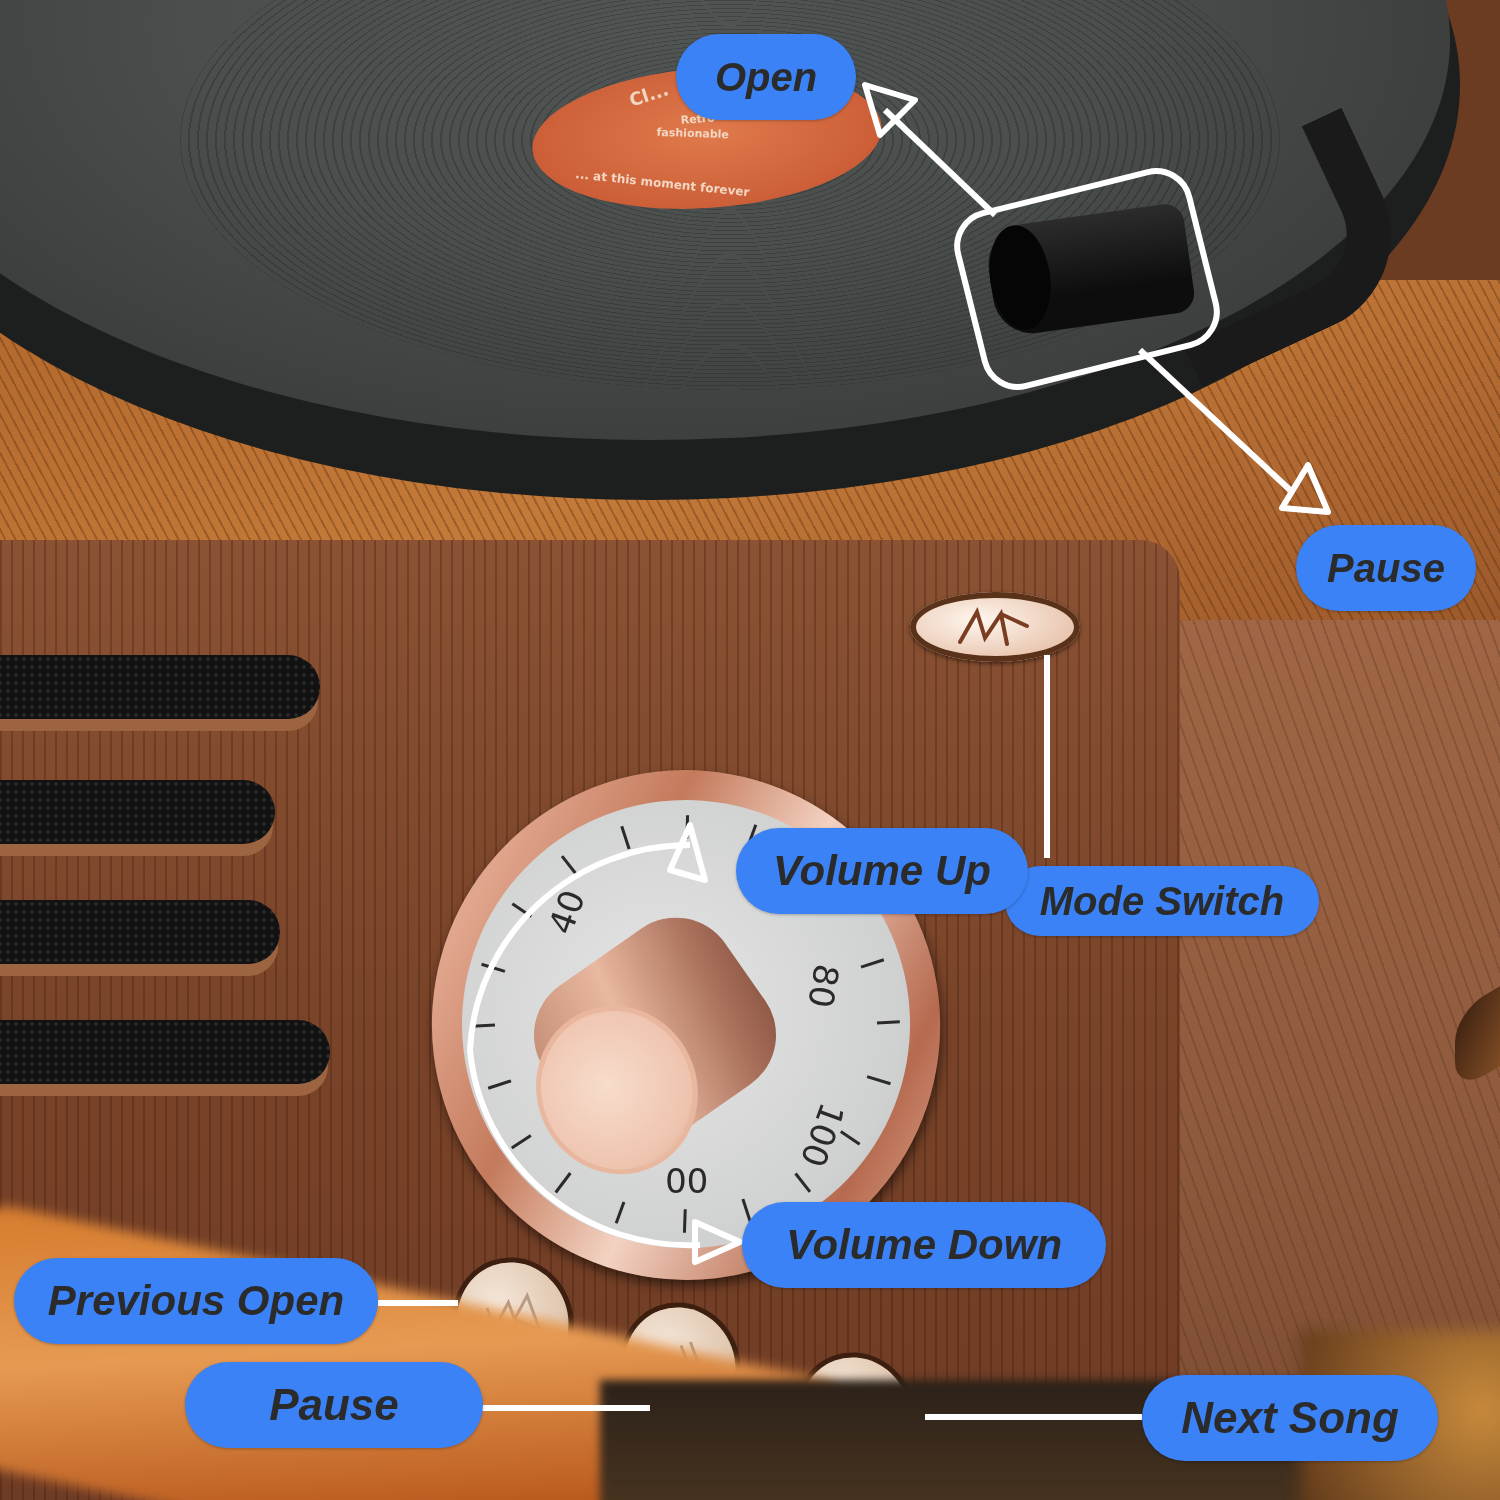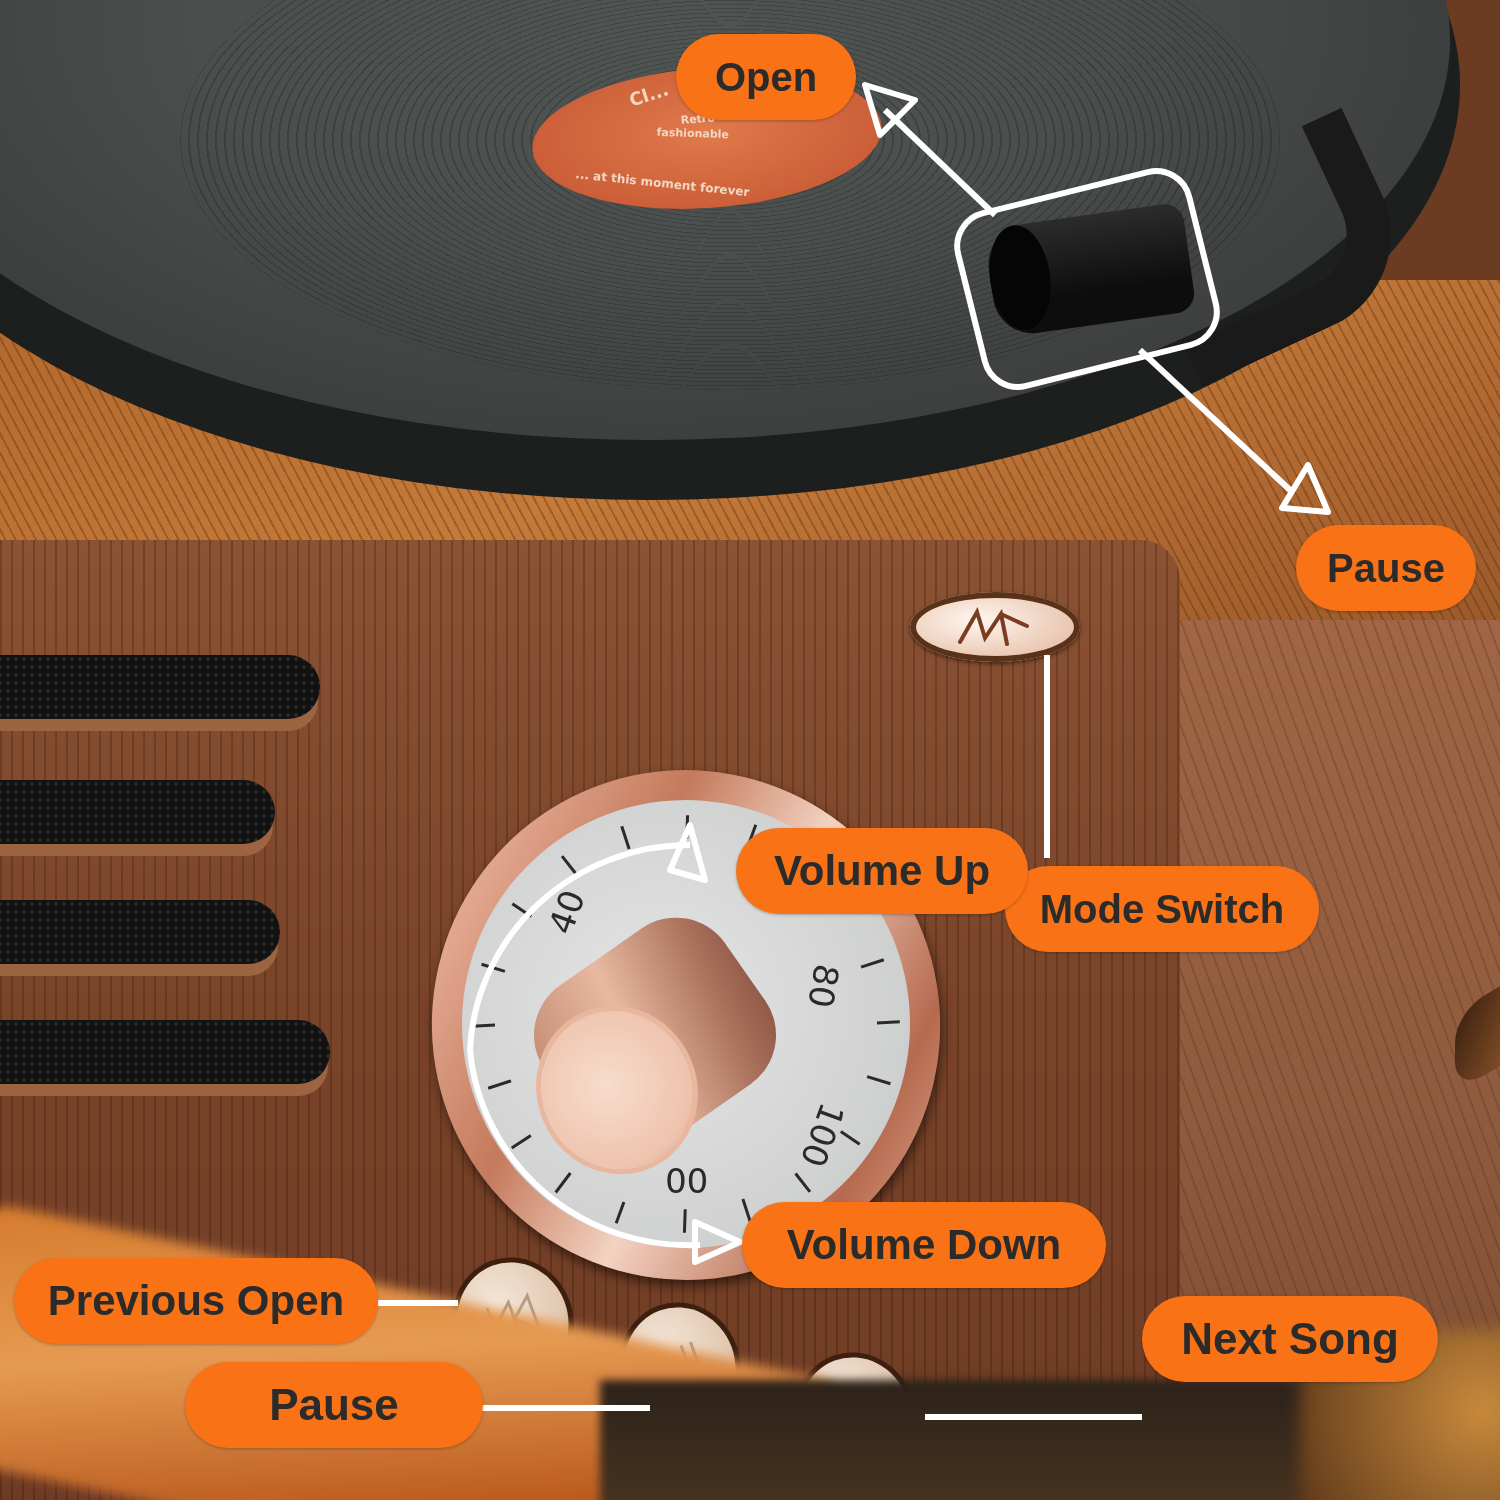--- a/index.html
+++ b/index.html
@@ -77,24 +77,24 @@
     background:linear-gradient(100deg,#c48d76,#e9b8a0 40%,#a9705b 80%,#8c5644);transform:rotate(-35deg);}
   .knob-top{position:absolute;left:542px;top:1010px;width:150px;height:160px;border-radius:50%;
     background:radial-gradient(circle at 45% 45%,#f7dccc,#eec3ae 70%,#c98a6e);transform:rotate(-25deg);
     box-shadow:0 0 0 5px #e9b79d;}
   
   .media-btn{position:absolute;width:110px;height:118px;border-radius:50%;
     background:radial-gradient(ellipse at 40% 35%,#f5e8db,#e1c8b1 70%,#b28c72);
     box-shadow:0 0 0 5px #3d1f10, 0 3px 6px rgba(0,0,0,.6);transform:rotate(-20deg);}
   .media-btn svg{position:absolute;left:25px;top:28px;}
   
-  .callout{position:absolute;background:#f97316;border-radius:44px;color:#2b2b2b;
+  .callout{position:absolute;background:#3b82f6;border-radius:44px;color:#2b2b2b;
     font-weight:bold;font-family:"Liberation Sans","DejaVu Sans",sans-serif;
     display:flex;align-items:center;justify-content:center;white-space:nowrap;
-    box-shadow:0 1px 3px rgba(0,0,0,.25);}
+    box-shadow:0 1px 3px rgba(0,0,0,.25);font-style:italic;}
   .overlay{position:absolute;left:0;top:0;width:1500px;height:1500px;pointer-events:none;}
 </style>
 </head>
 <body>
 
 <div class="scene">
   <div class="wood-top"></div>
   <div class="wood-side"></div>
   <div class="side-slot"></div>
   <div class="wood-front"></div>
@@ -211,18 +211,18 @@
     <polygon points="695,1222 740,1242 695,1262"></polygon>
 
     <line x1="378" y1="1303" x2="458" y2="1303"></line>
     <line x1="482" y1="1408" x2="650" y2="1408"></line>
     <line x1="925" y1="1417" x2="1142" y2="1417"></line>
   </g>
 </svg>
 
 <div class="callout" style="left:676px;top:34px;width:180px;height:86px;font-size:40px;">Open</div>
 <div class="callout" style="left:1296px;top:525px;width:180px;height:86px;font-size:40px;">Pause</div>
-<div class="callout" style="left:1005px;top:866px;width:314px;height:86px;font-size:40px;">Mode Switch</div>
+<div class="callout" style="left:1005px;top:866px;width:314px;height:70px;font-size:40px;">Mode Switch</div>
 <div class="callout" style="left:736px;top:828px;width:292px;height:86px;font-size:42px;">Volume Up</div>
 <div class="callout" style="left:742px;top:1202px;width:364px;height:86px;font-size:42px;">Volume Down</div>
 <div class="callout" style="left:14px;top:1258px;width:364px;height:86px;font-size:42px;">Previous Open</div>
 <div class="callout" style="left:185px;top:1362px;width:298px;height:86px;font-size:44px;">Pause</div>
-<div class="callout" style="left:1142px;top:1296px;width:296px;height:86px;font-size:44px;">Next Song</div>
+<div class="callout" style="left:1142px;top:1375px;width:296px;height:86px;font-size:44px;">Next Song</div>
 
 </body></html>

